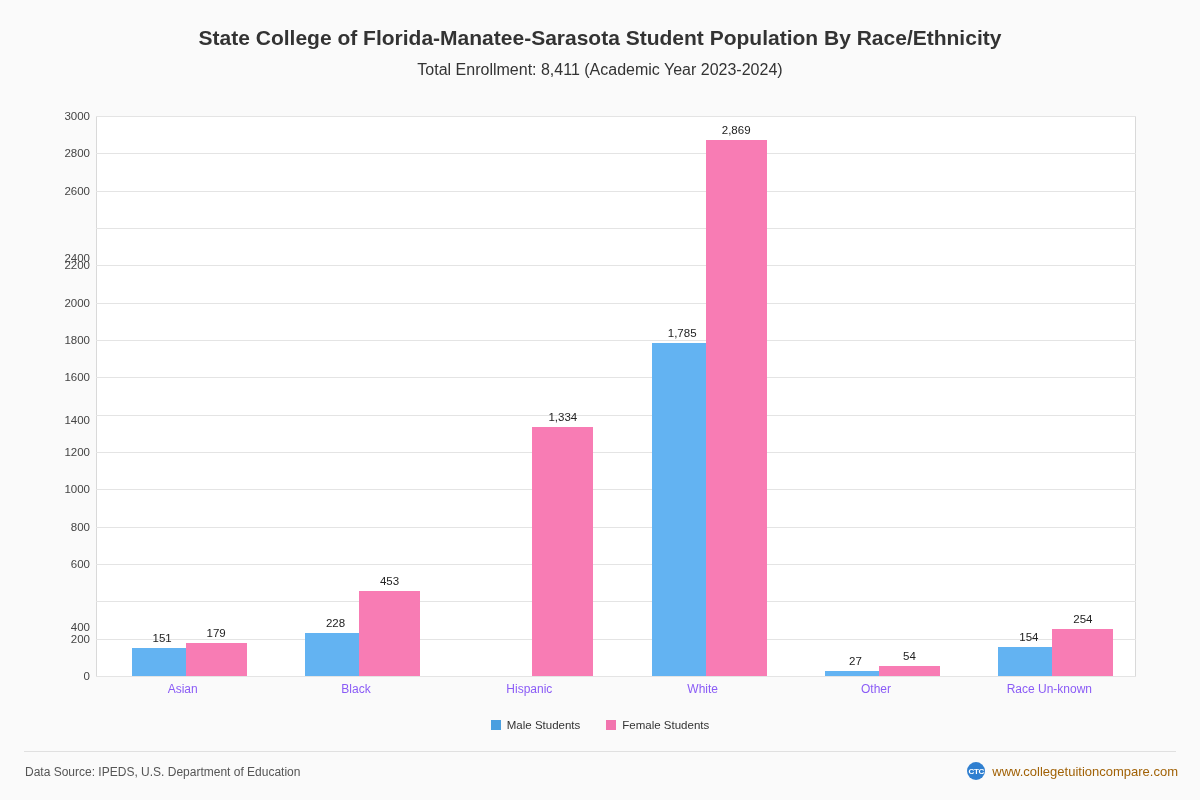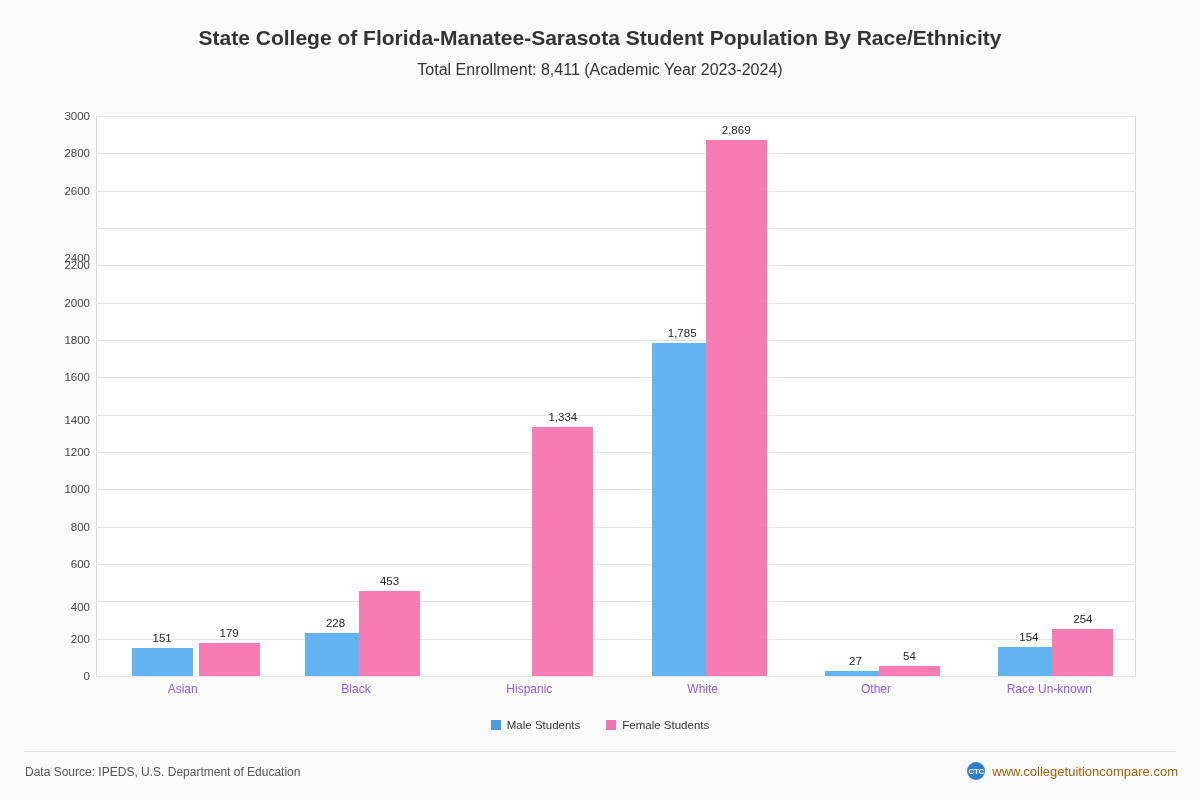--- a/index.html
+++ b/index.html
@@ -202,41 +202,41 @@
         <div class="gridline" style="top: 186.667px;"></div>
         <div class="gridline" style="top: 149.333px;"></div>
         <div class="gridline" style="top: 112px;"></div>
         <div class="gridline" style="top: 74.6667px;"></div>
         <div class="gridline" style="top: 37.3333px;"></div>
         <div class="gridline" style="top: 0px;"></div>
       </div>
     <div class="yticks" id="yticks">
         <div class="ytick-label" style="top: 560px;">0</div>
         <div class="ytick-label" style="top: 522.667px;">200</div>
-        <div class="ytick-label" style="top: 491px;">400</div>
+        <div class="ytick-label" style="top: 511px;">400</div>
         <div class="ytick-label" style="top: 448px;">600</div>
         <div class="ytick-label" style="top: 410.667px;">800</div>
         <div class="ytick-label" style="top: 373.333px;">1000</div>
         <div class="ytick-label" style="top: 336px;">1200</div>
         <div class="ytick-label" style="top: 304px;">1400</div>
         <div class="ytick-label" style="top: 261.333px;">1600</div>
         <div class="ytick-label" style="top: 224px;">1800</div>
         <div class="ytick-label" style="top: 186.667px;">2000</div>
         <div class="ytick-label" style="top: 149.333px; text-align: right;">2200</div>
         <div class="ytick-label" style="top: 112px; margin-top: 30px;">2400</div>
         <div class="ytick-label" style="top: 74.6667px;">2600</div>
         <div class="ytick-label" style="top: 37.3333px;">2800</div>
         <div class="ytick-label" style="top: 0px;">3000</div>
       </div>
     <div class="bars-layer" id="bars-layer">
         <div class="group" style="left: 35.6667px; width: 102px;">
           <div class="bar male" style="width: 48px; left: 0px; height: 28.1867px; background: rgb(99, 179, 242);">
             <span class="bar-label">151</span>
           </div>
-          <div class="bar female" style="width: 48px; left: 54px; height: 33.4133px; background: rgb(248, 124, 180); margin-left: 13px;">
+          <div class="bar female" style="width: 48px; left: 54px; height: 33.4133px; background: rgb(248, 124, 180);">
             <span class="bar-label">179</span>
           </div>
         </div>
         <div class="group" style="left: 209px; width: 102px;">
           <div class="bar male" style="width: 48px; left: 0px; height: 42.56px; background: rgb(99, 179, 242);">
             <span class="bar-label">228</span>
           </div>
           <div class="bar female" style="width: 48px; left: 54px; height: 84.56px; background: rgb(248, 124, 180);">
             <span class="bar-label">453</span>
           </div>

